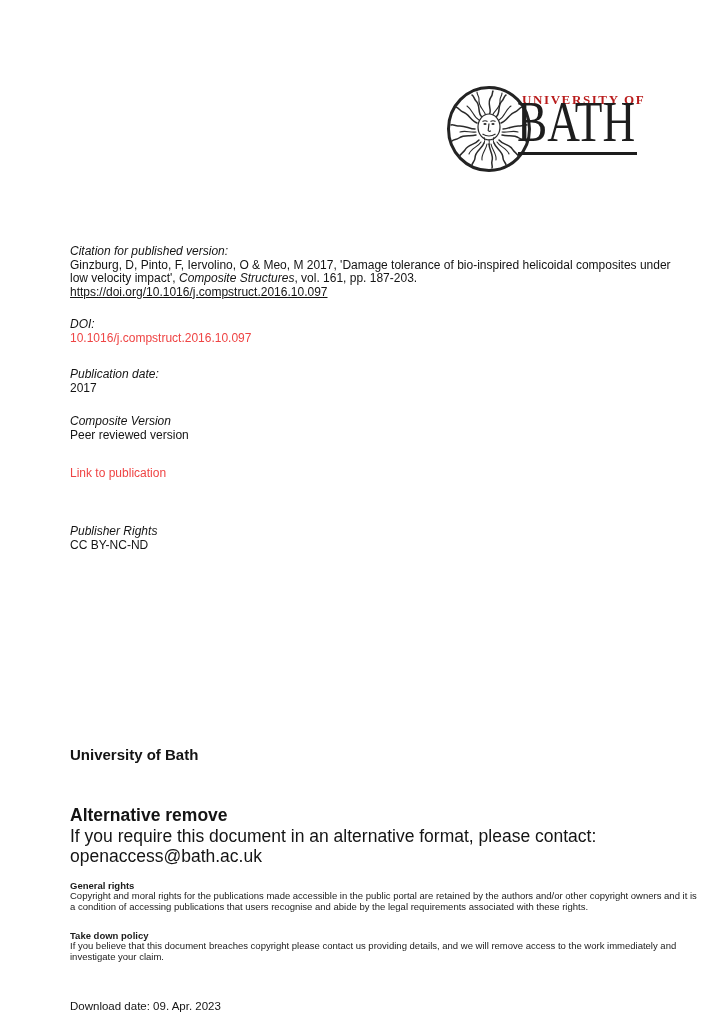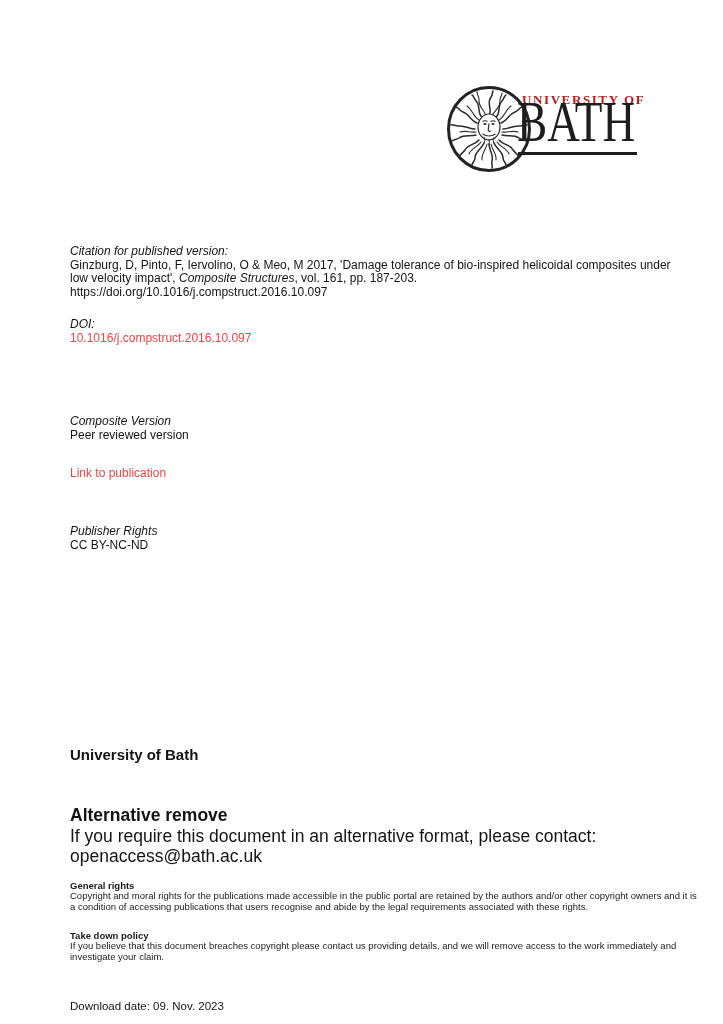--- a/index.html
+++ b/index.html
@@ -32,21 +32,21 @@
     position: absolute; left: 72px; top: 7px;
     font-family: "Liberation Serif", serif;
     font-weight: 500; font-size: 58px; line-height: 1;
     color: #1d1d1d; white-space: nowrap;
     transform: scaleX(0.78); transform-origin: 0 0;
   }
   .logo-rule { position: absolute; left: 73px; top: 66px; width: 119px; height: 3px; background: #1d1d1d; }
 
   
   #citation   { top: 245px; width: 602px; }
-  #citation .cite-url { display: block; }
+  #citation .cite-url { display: block; text-decoration: underline; }
   #doi        { top: 318px; width: 602px; }
   #pubdate    { top: 368px; width: 602px; }
   #docver     { top: 415px; width: 602px; }
   #linkpub    { top: 466px; font-size: 12px; }
   #pubrights  { top: 525px; width: 602px; }
 
   #university { top: 746px; font-weight: bold; font-size: 15px; }
 
   #altformats { top: 805px; width: 608px; font-size: 17.5px; line-height: 20.5px; }
   #altformats .af-heading { font-weight: bold; }
@@ -112,20 +112,22 @@
     <div class="block-label">Citation for published version:</div>
     <div><span>Ginzburg, D, Pinto, F, Iervolino, O &amp; Meo, M 2017, 'Damage tolerance of bio-inspired helicoidal composites under low velocity impact', </span><span class="italic">Composite Structures</span><span>, vol. 161, pp. 187-203.</span><span class="cite-url">https://doi.org/10.1016/j.compstruct.2016.10.097</span></div>
   </div>
 
   <div id="doi" class="abs body-sm">
     <div class="block-label">DOI:</div>
     <a class="link">10.1016/j.compstruct.2016.10.097</a>
   </div>
 
   <div id="pubdate" class="abs body-sm">
+    <div class="block-label">Publication date:</div>
+    <div>2017</div>
   </div>
 
   <div id="docver" class="abs body-sm">
     <div class="block-label">Composite Version</div>
     <div>Peer reviewed version</div>
   </div>
 
   <a id="linkpub" class="abs link">Link to publication</a>
 
   <div id="pubrights" class="abs body-sm">
@@ -144,15 +146,15 @@
   <div id="takedown" class="abs fineprint">
     <div class="fp-heading">Take down policy</div>
     <div>If you believe that this document breaches copyright please contact us providing details, and we will remove access to the work immediately and investigate your claim.</div>
   </div>
 
   <div id="genrights" class="abs fineprint">
     <div class="fp-heading">General rights</div>
     <div>Copyright and moral rights for the publications made accessible in the public portal are retained by the authors and/or other copyright owners and it is a condition of accessing publications that users recognise and abide by the legal requirements associated with these rights.</div>
   </div>
 
-  <div id="downloaddate" class="abs">Download date: 09. Nov. 2023</div>
+  <div id="downloaddate" class="abs">Download date: 09. Apr. 2023</div>
 
 </div>
 
 </body></html>

